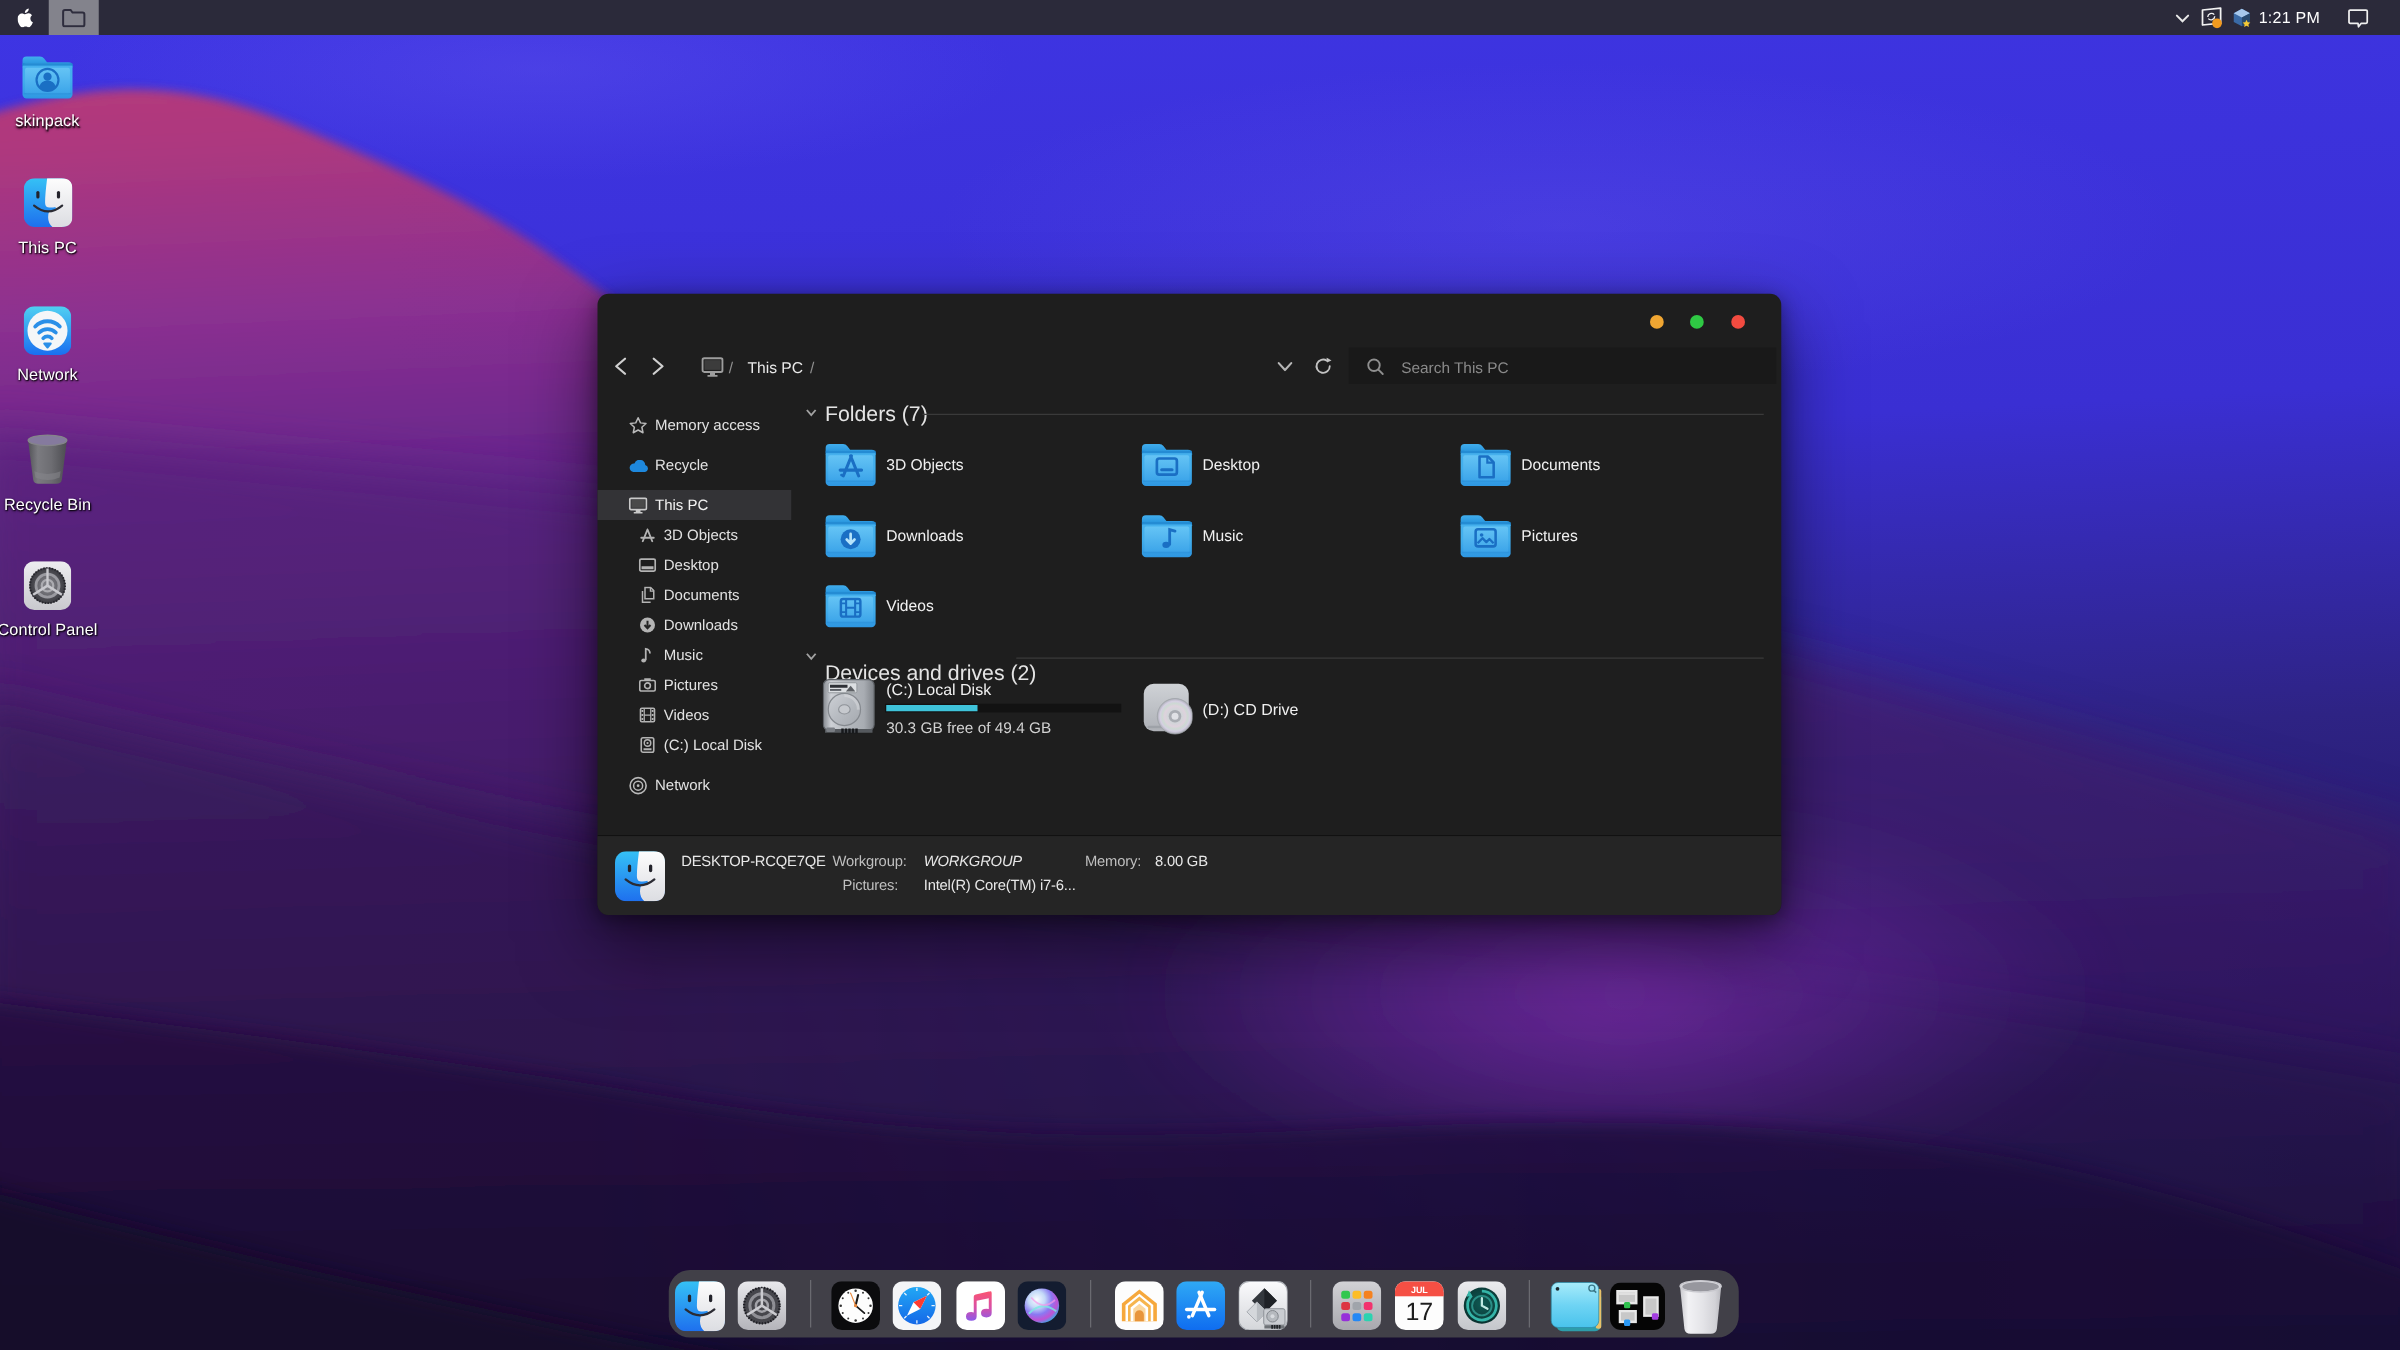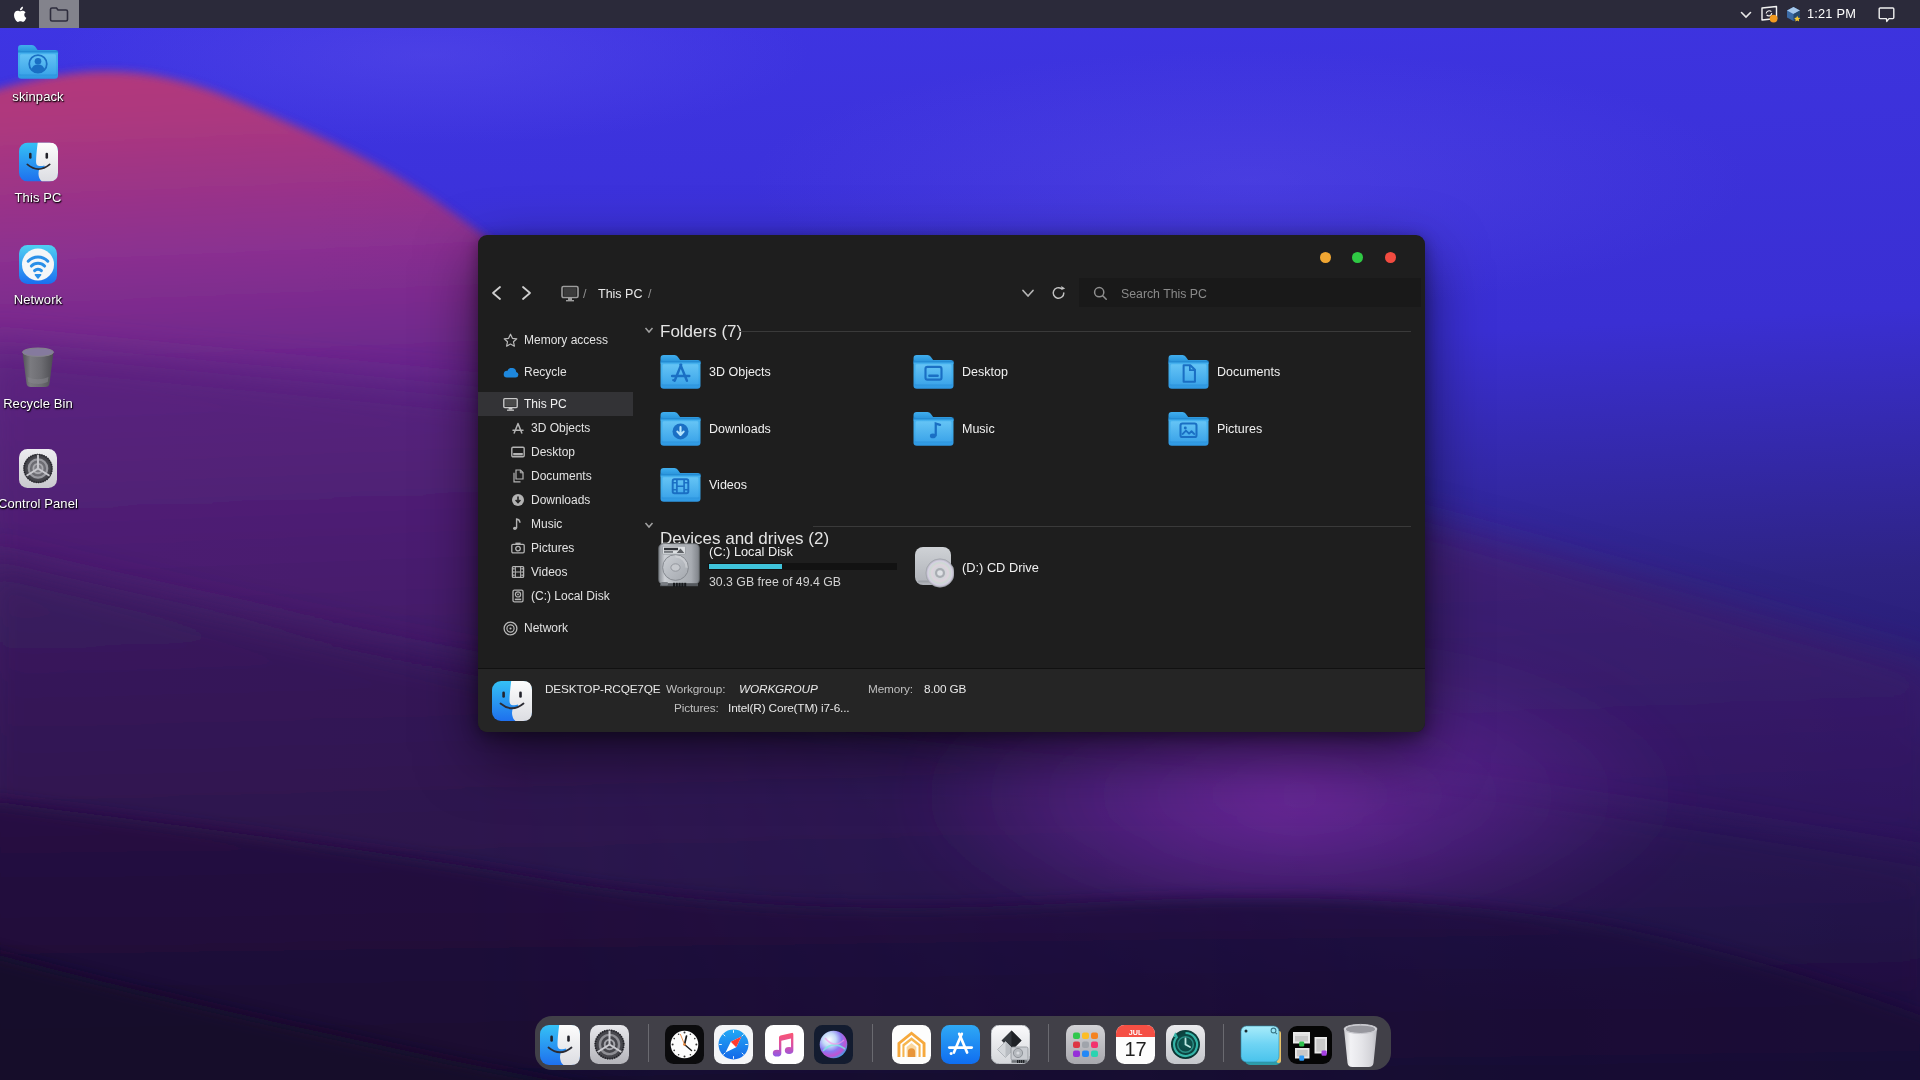--- a/index.html
+++ b/index.html
@@ -513,21 +513,21 @@
 <div id="statusbar"></div>
 <svg class="abs" style="left:14px;top:446px" width="40" height="40">
         <use href="#sym-finder"></use>
       </svg>
 <div class="st" style="left:67px;top:447px;">DESKTOP-RCQE7QE</div>
 <div class="st stl" style="left:188px;top:447px;">Workgroup:</div>
 <div class="st" style="left:261px;top:447px;font-style:italic;">WORKGROUP</div>
 <div class="st stl" style="left:390px;top:447px;">Memory:</div>
 <div class="st" style="left:446px;top:447px;">8.00 GB</div>
 <div class="st stl" style="left:196px;top:466px;">Pictures:</div>
-<div class="st" style="left:250px;top:466px;">Intel(R) Core(TM) i7-6...</div>
+<div class="st" style="left:261px;top:466px;">Intel(R) Core(TM) i7-6...</div>
 </div>
 <div id="dock">
 <svg class="dkic" style="left:5px" width="40" height="40">
         <use href="#sym-finder"></use>
       </svg>
 <svg class="dkic" style="left:55px" width="39" height="39" viewBox="0 0 39 39">
 <defs>
           <linearGradient id="dpG" x1="0" y1="0" x2="0" y2="1">
             <stop offset="0" stop-color="#e8e8ec"></stop>
             <stop offset="1" stop-color="#b4b4ba"></stop>

